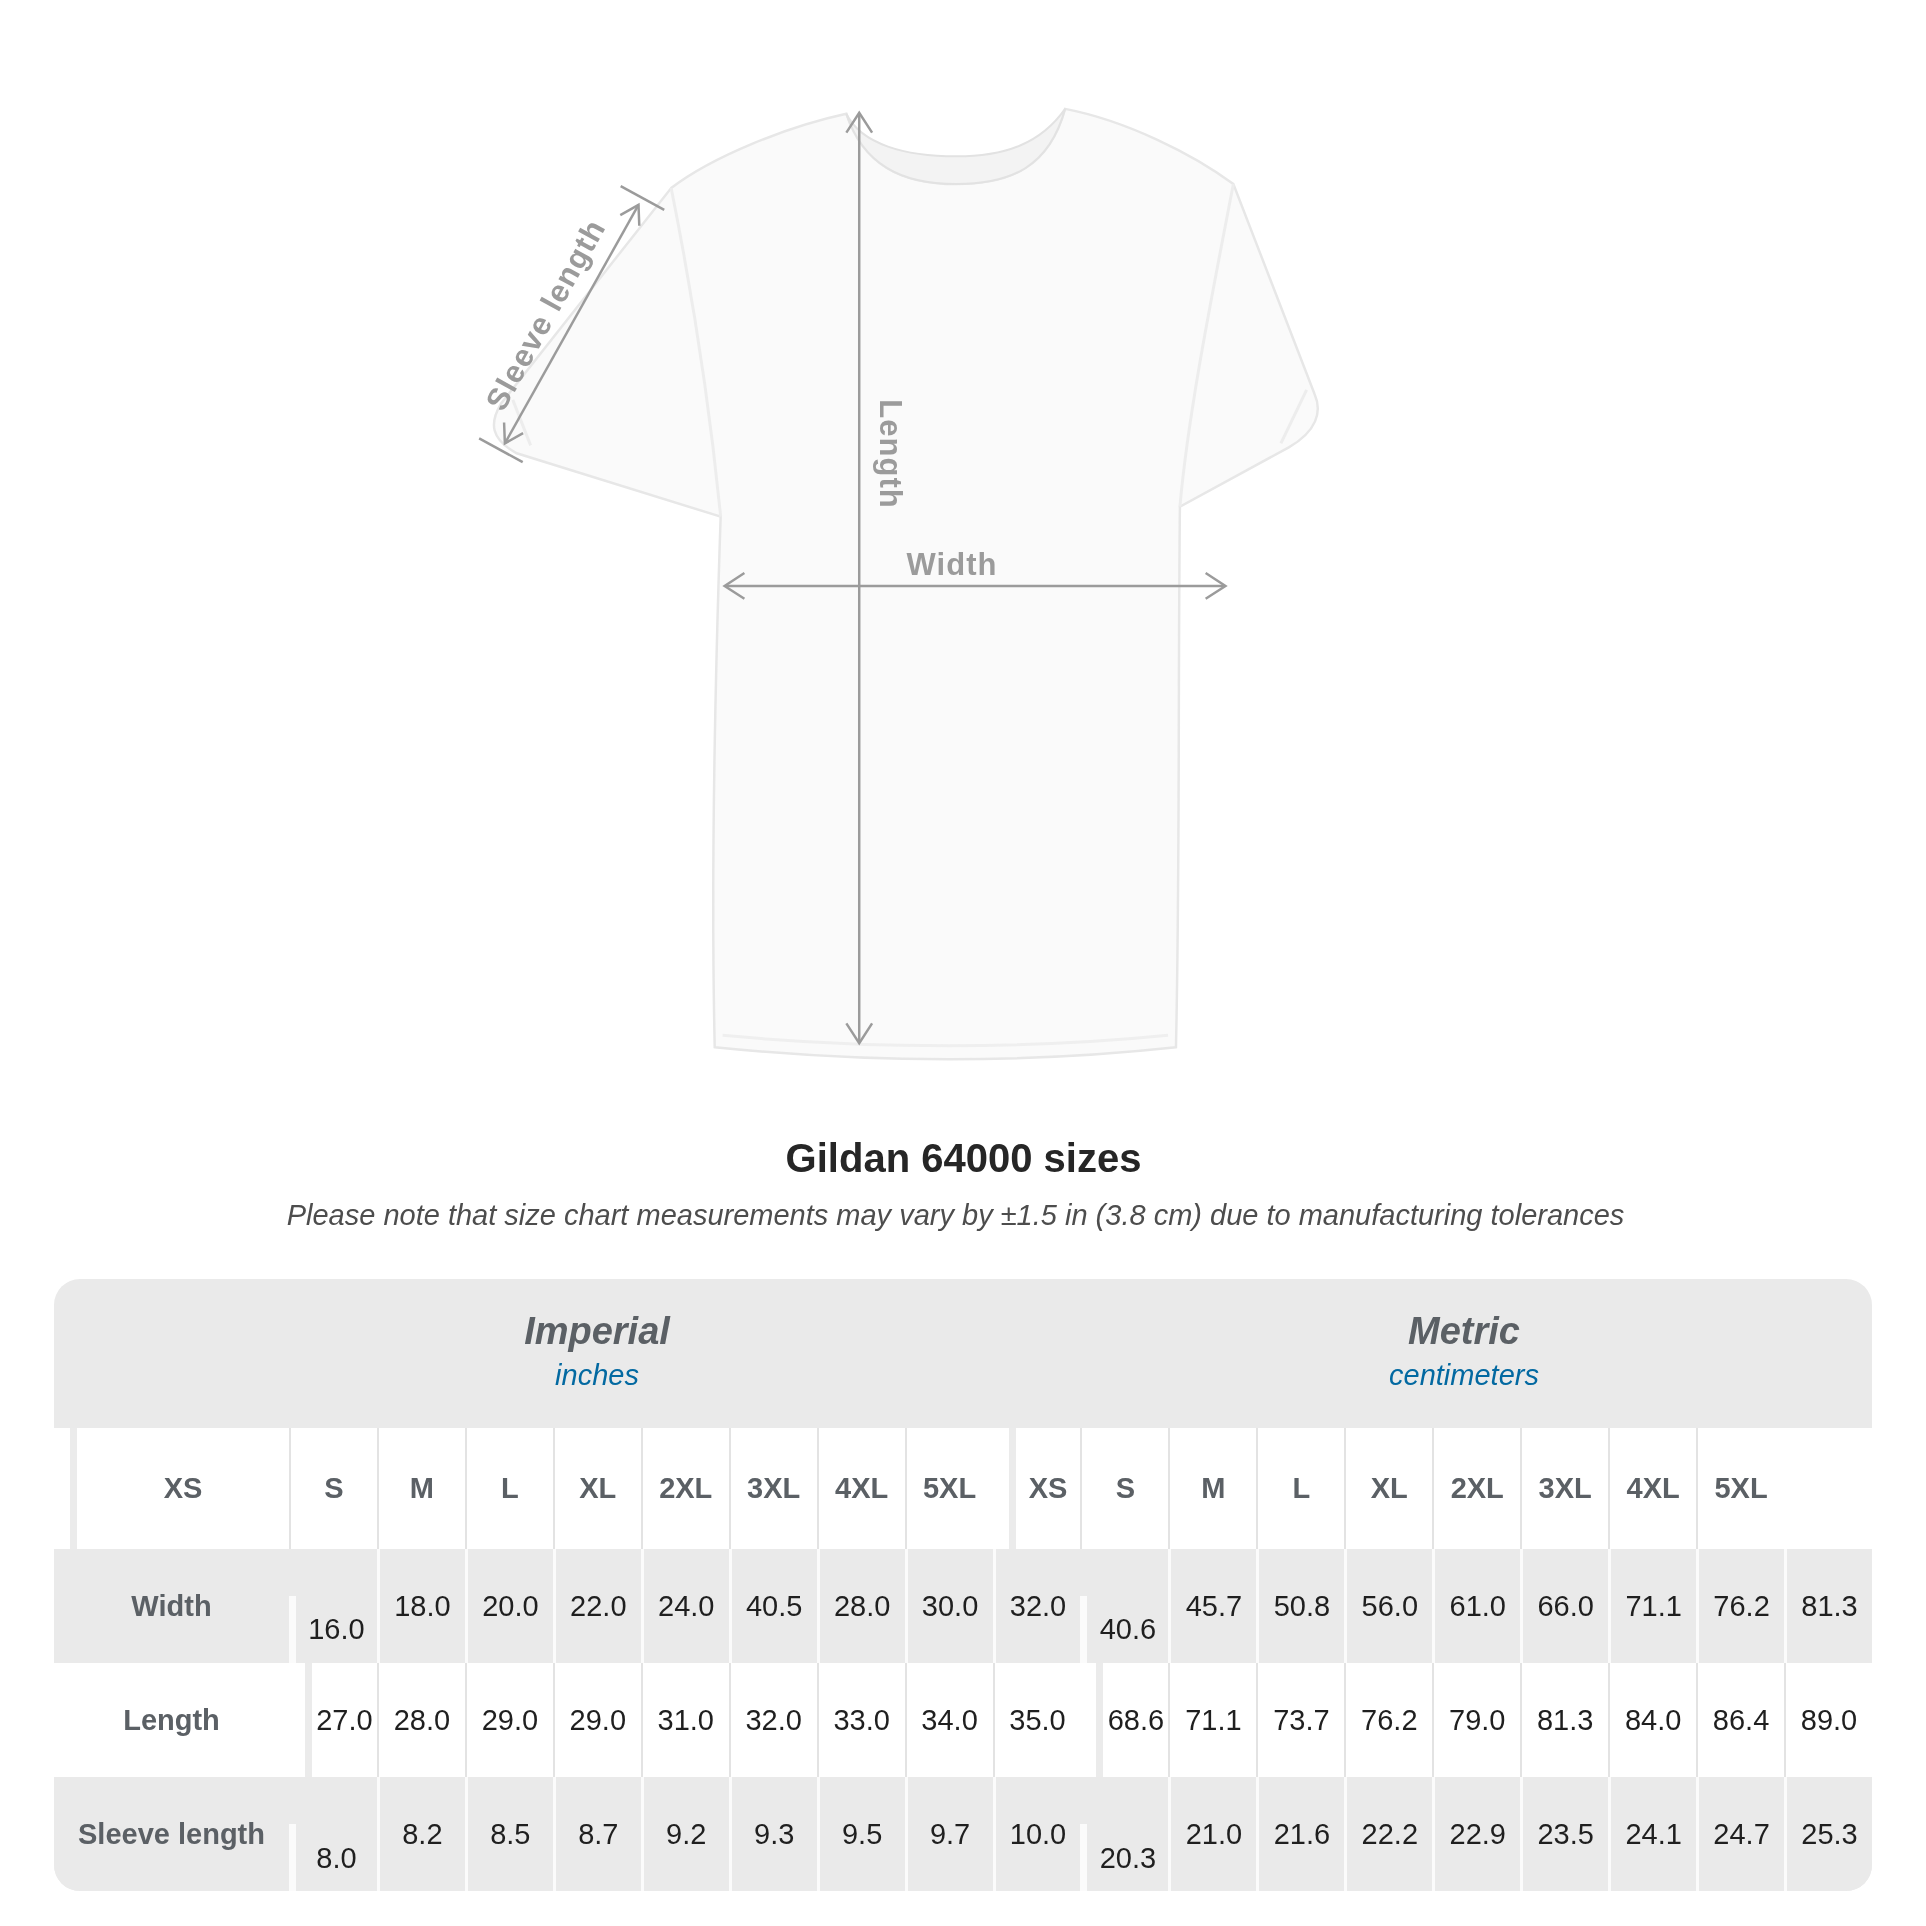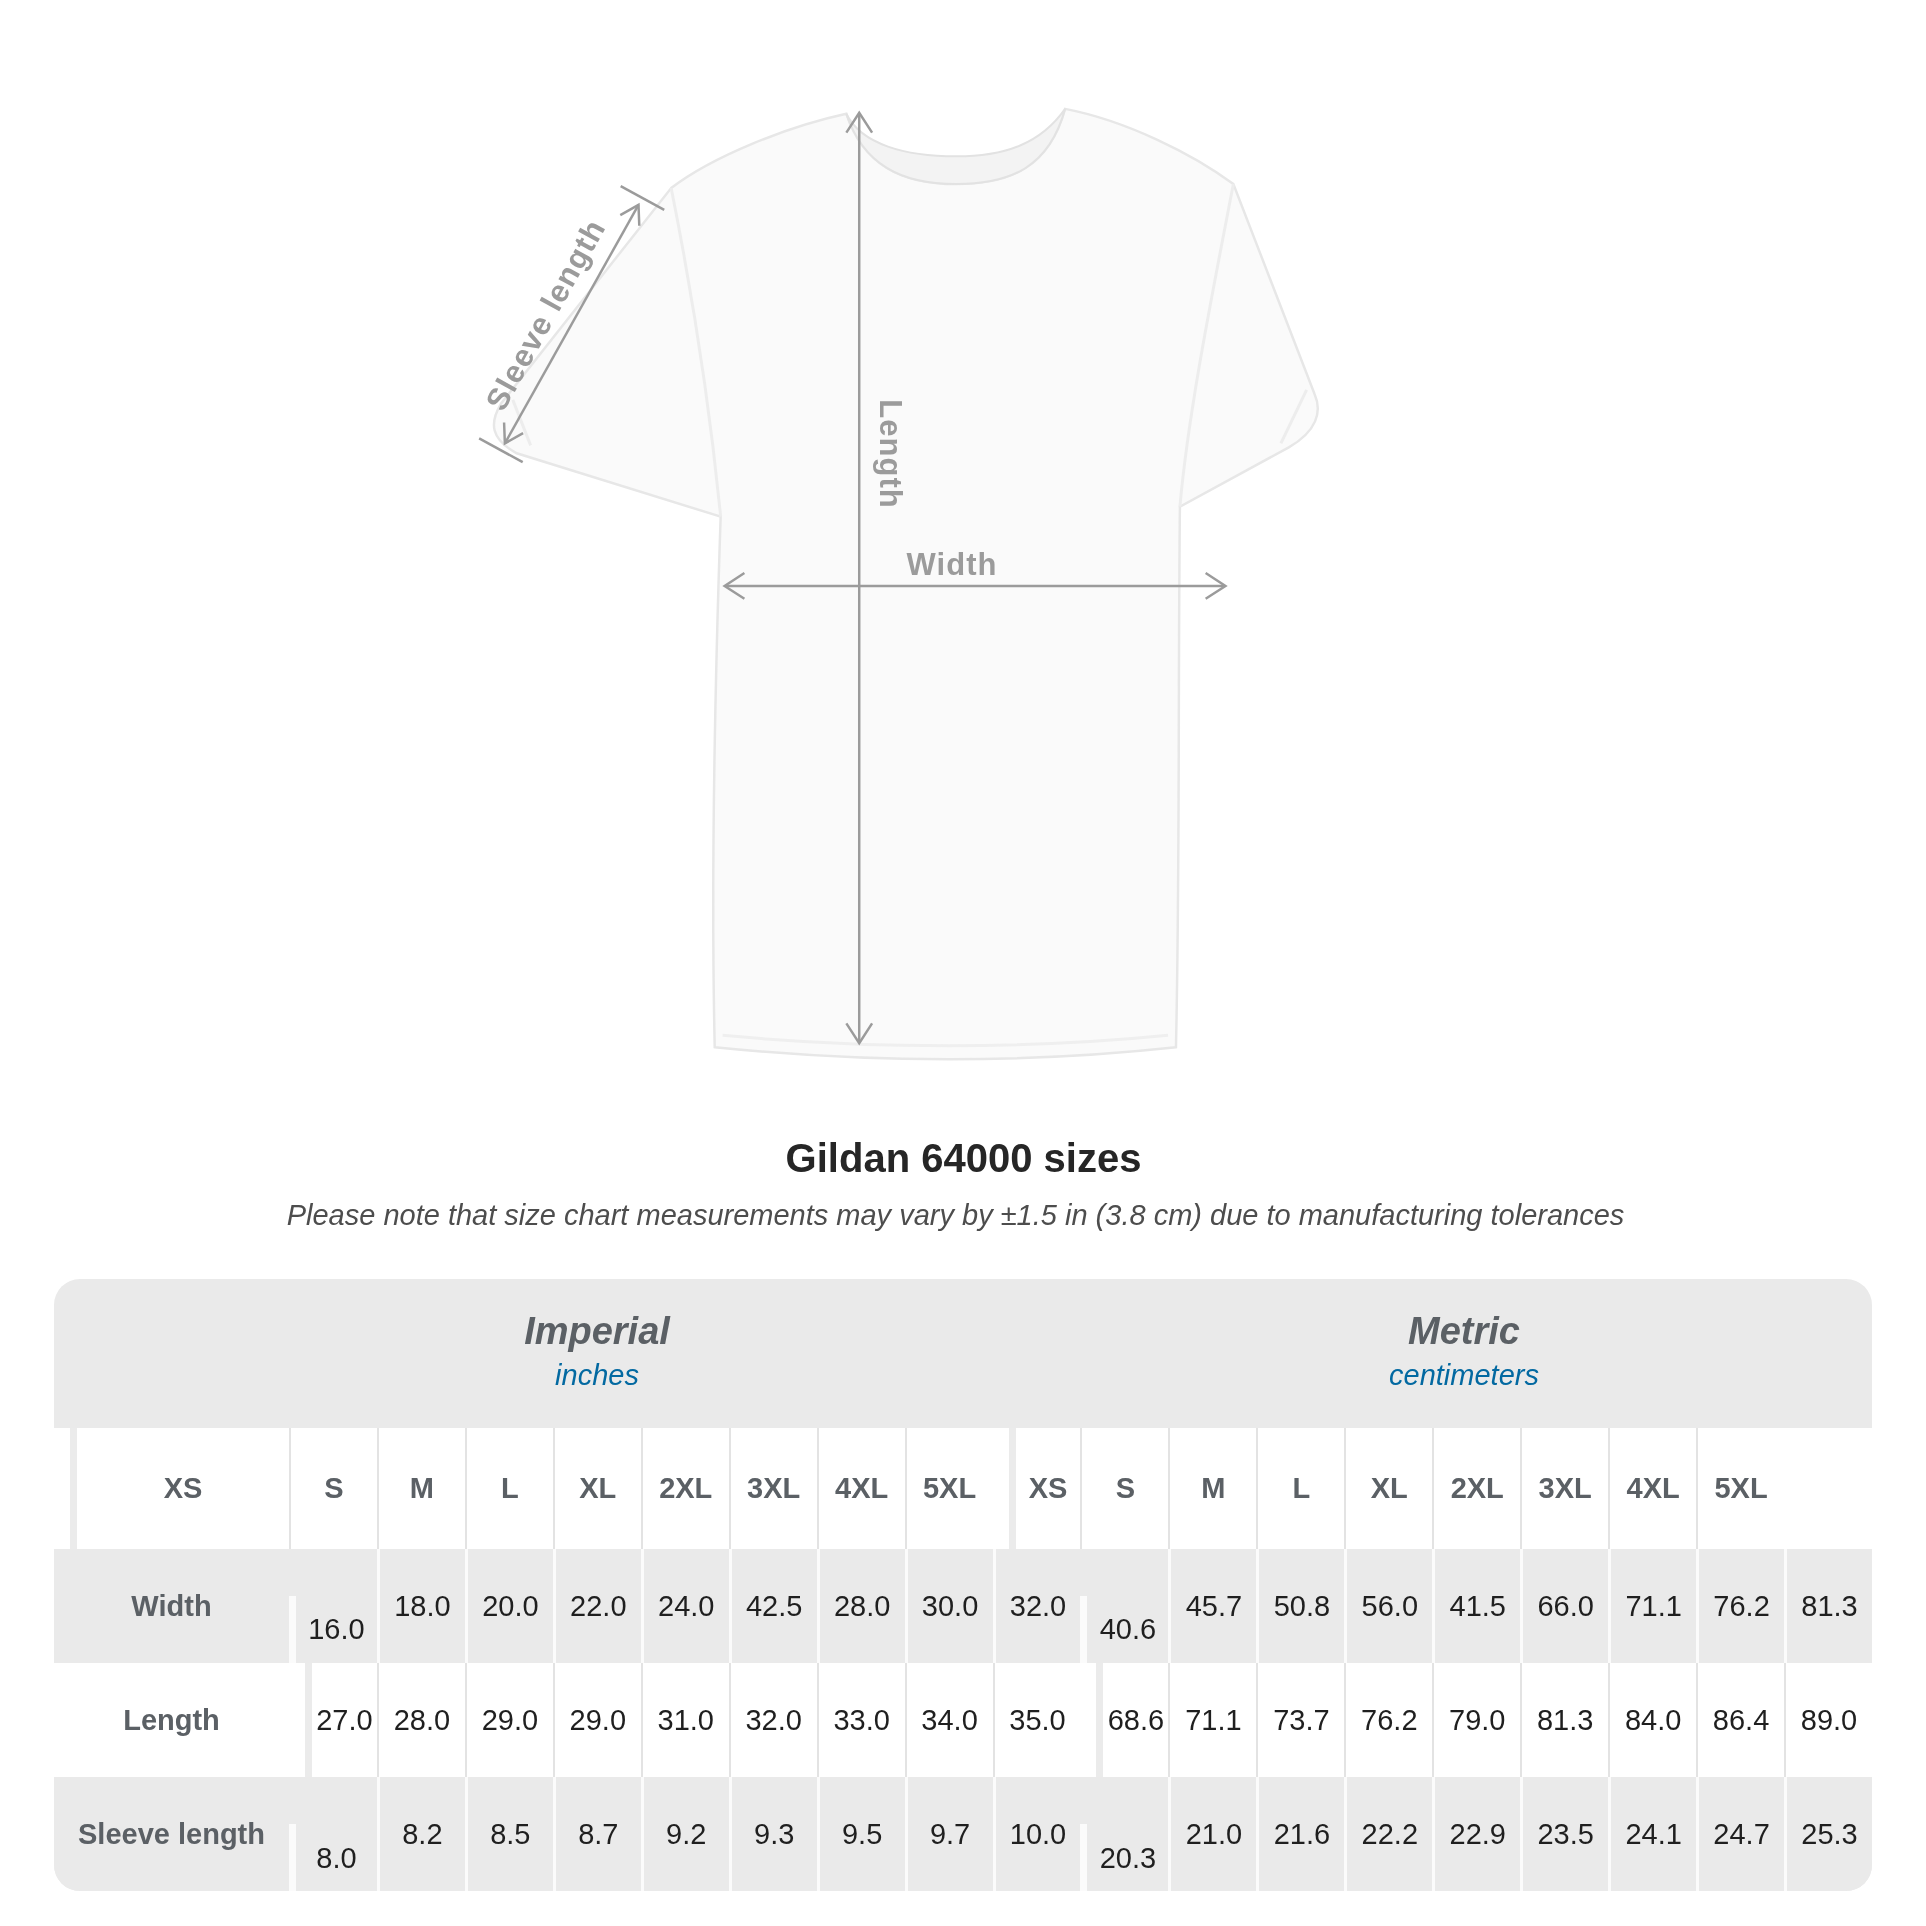--- a/index.html
+++ b/index.html
@@ -143,29 +143,29 @@
       <div class="c head">5XL</div>
     </div>
 
   <div id="row-d0" class="trow r-gray">
     <div class="c lbl">Width</div>
   <div class="c val wide">16.0</div>
       <div class="c val">18.0</div>
       <div class="c val">20.0</div>
       <div class="c val">22.0</div>
       <div class="c val">24.0</div>
-      <div class="c val">42.5</div>
+      <div class="c val">40.5</div>
       <div class="c val">28.0</div>
       <div class="c val">30.0</div>
       <div class="c val">32.0</div>
       <div class="c val wide">40.6</div>
       <div class="c val">45.7</div>
       <div class="c val">50.8</div>
       <div class="c val">56.0</div>
-      <div class="c val">41.5</div>
+      <div class="c val">61.0</div>
       <div class="c val">66.0</div>
       <div class="c val">71.1</div>
       <div class="c val">76.2</div>
       <div class="c val">81.3</div>
     </div>
 
   <div id="row-d1" class="trow r-white">
     <div class="c lbl">Length</div>
   <div class="c val wide">27.0</div>
       <div class="c val">28.0</div>

